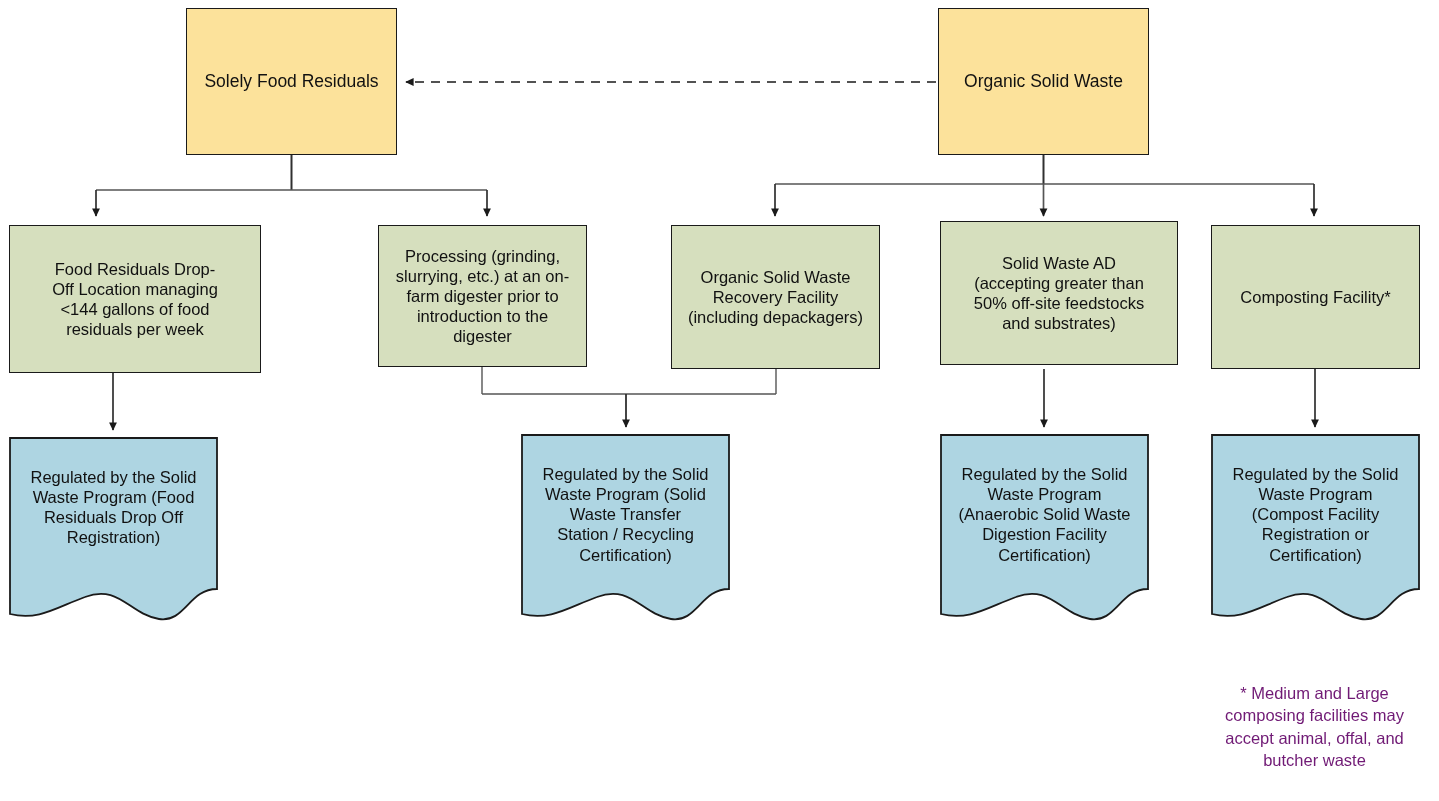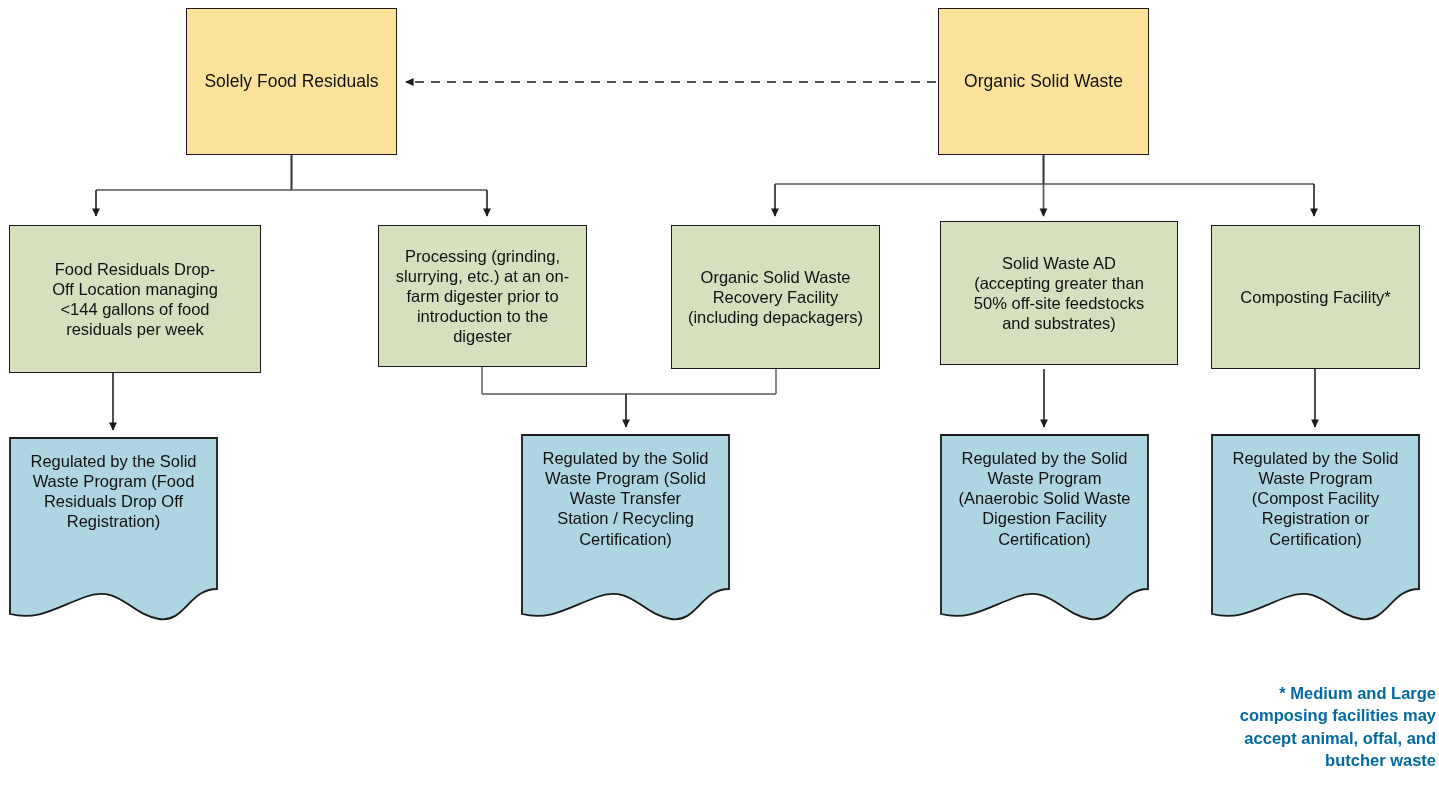--- a/index.html
+++ b/index.html
@@ -52,42 +52,41 @@
   .node.process {
     background: #D6DFBE;
     border: 1.6px solid #1a1a1a;
     font-size: 16.5px;
   }
   .node.doc {
     background: transparent;
     border: none;
     font-size: 16.5px;
     align-items: flex-start;
-    padding-top: 14px;
+    padding-top: 30px;
   }
   .doc-shape {
     position: absolute;
     left: 0;
     top: 0;
     width: 100%;
     height: 100%;
     z-index: 0;
   }
   .doc .node-label {
     position: relative;
     z-index: 1;
   }
   .footnote {
     position: absolute;
-    text-align: right;
+    text-align: center;
     font-size: 16.5px;
     line-height: 1.35;
     white-space: pre-line;
-    color: #0369a1;
-    font-weight: bold;
+    color: #701a75;
   }
 </style>
 </head>
 <body>
 
 <div id="diagram-root">
 
   <svg class="connector-layer" viewBox="0 0 1439 801">
     <defs>
       <marker id="arrowhead" markerWidth="9" markerHeight="9" refX="7.6" refY="4.5" orient="auto" markerUnits="userSpaceOnUse">

